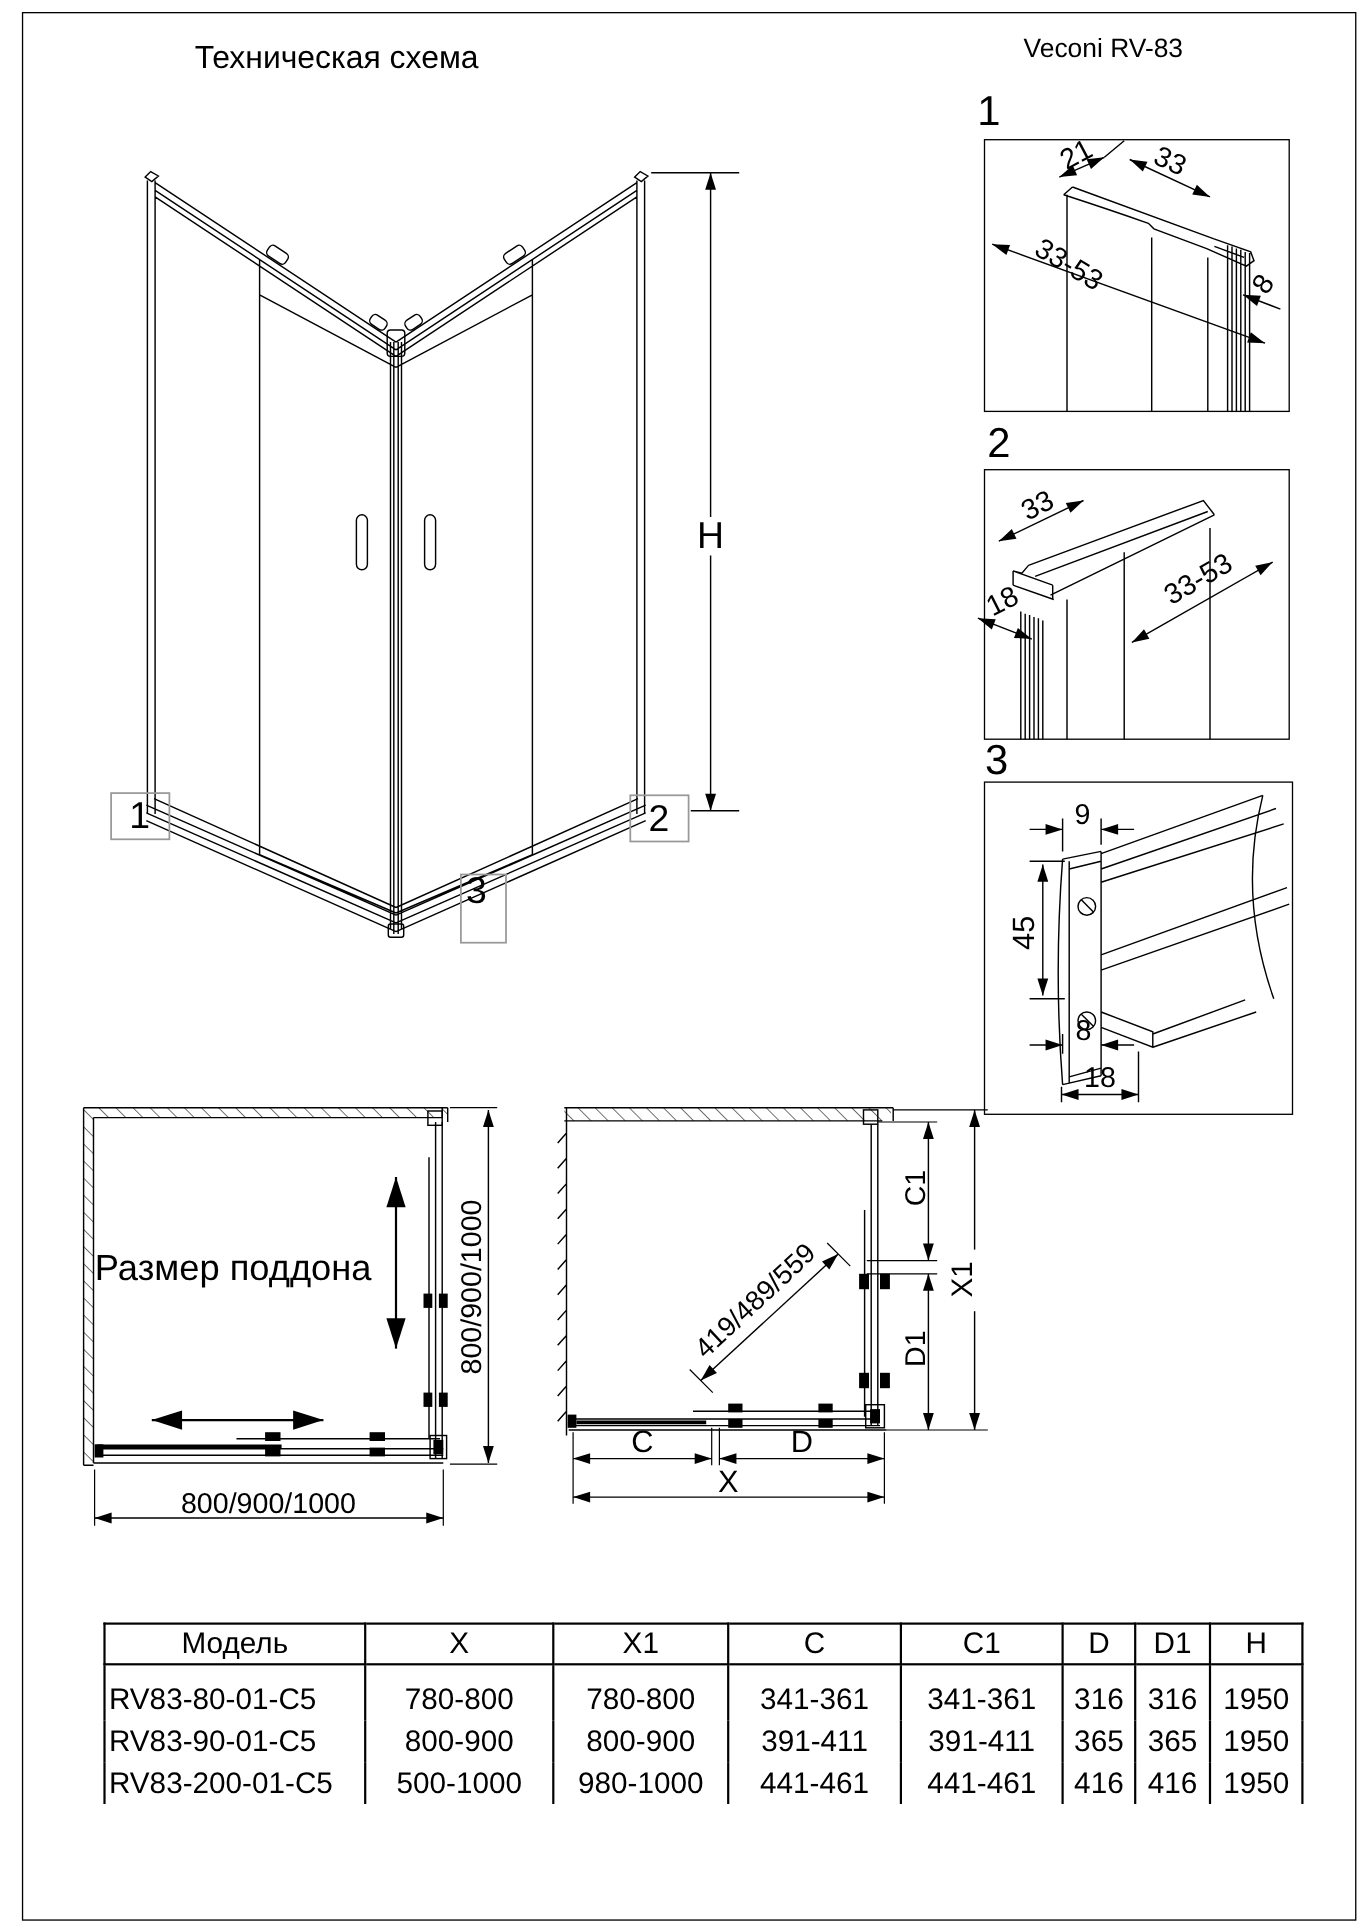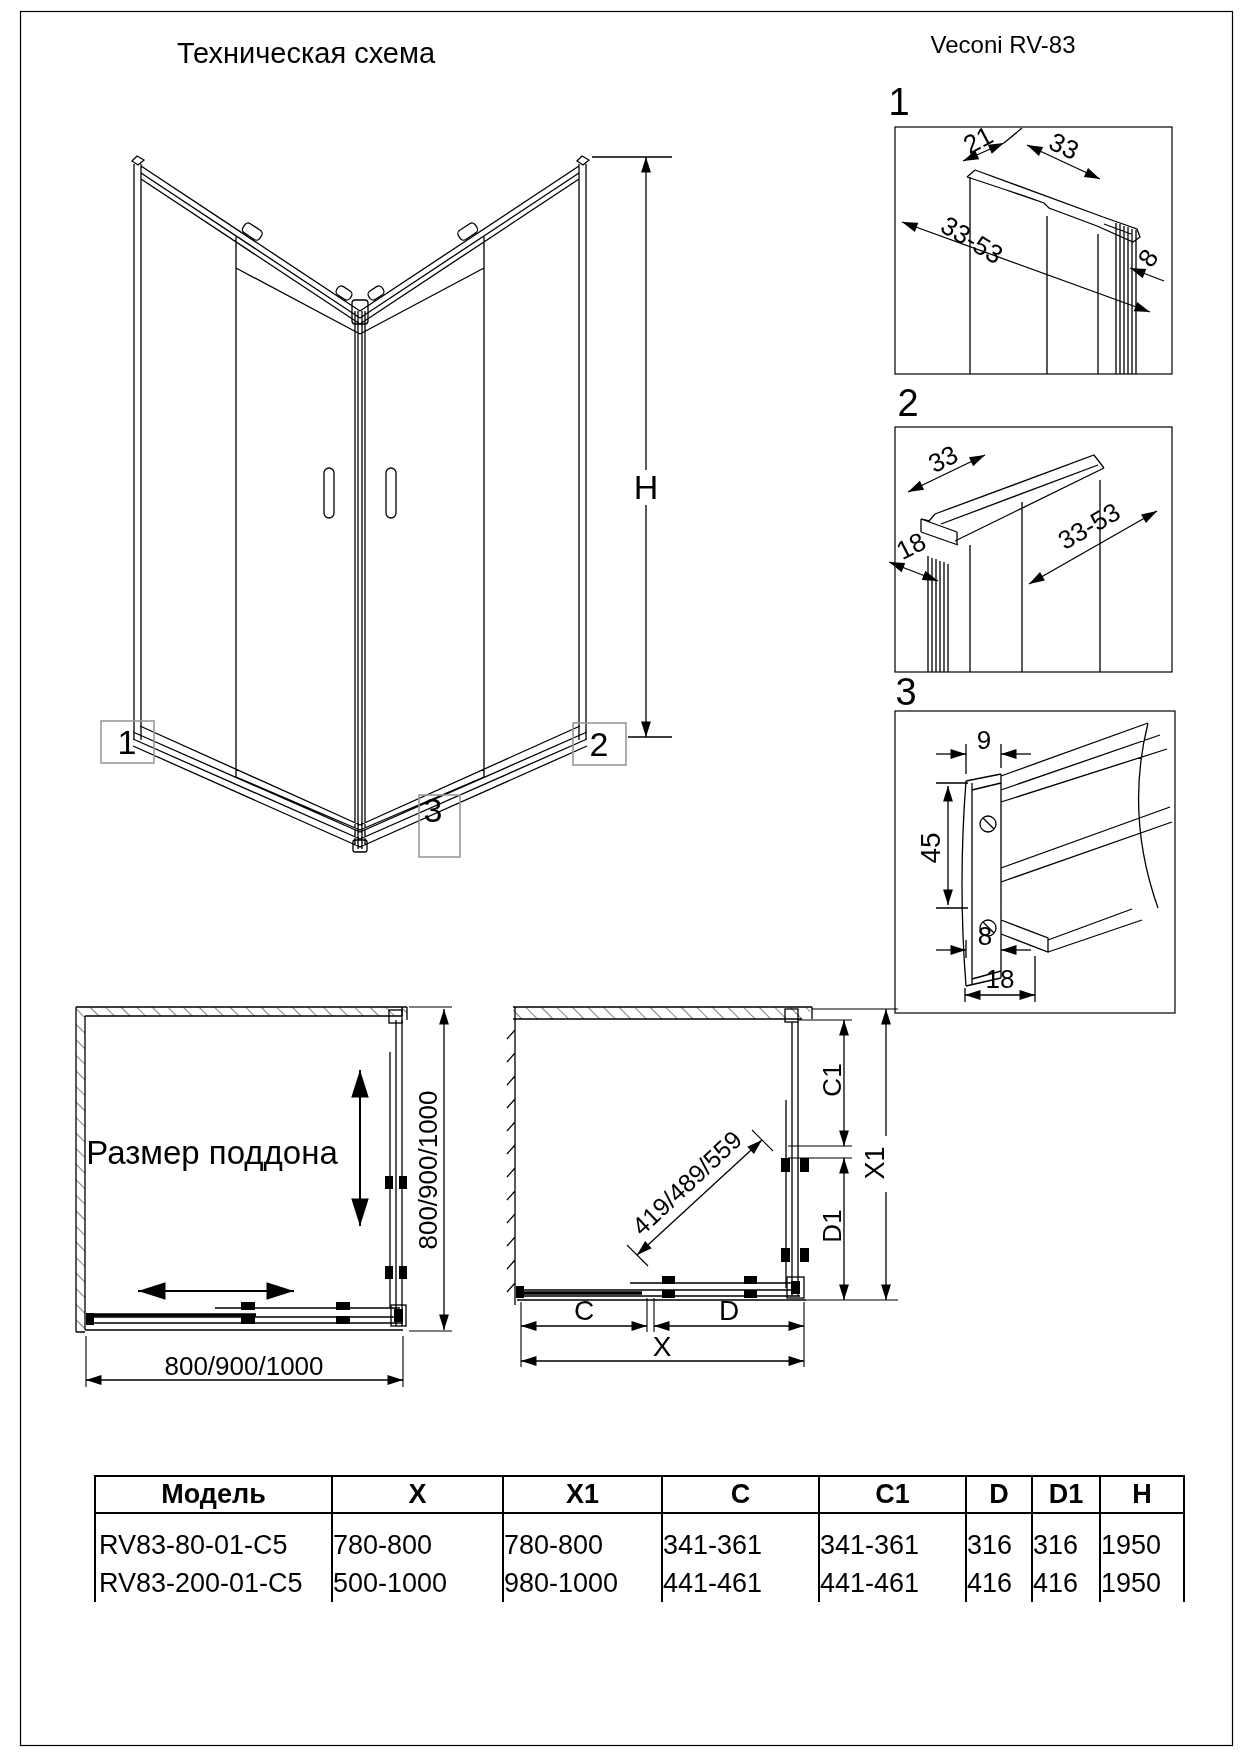--- a/index.html
+++ b/index.html
@@ -2,22 +2,22 @@
 <html><head>
 <meta charset="utf-8">
 <style>
   html,body{margin:0;padding:0;background:#fff;}
   .page{position:relative;width:1240px;height:1755px;background:#fff;overflow:hidden;
         font-family:"Liberation Sans", sans-serif;color:#000;}
   svg{position:absolute;left:0;top:0;}
   .lbl{position:absolute;transform:translate(-50%,-50%);white-space:nowrap;line-height:1;}
   .spec{position:absolute;left:94px;top:1475px;border-collapse:collapse;table-layout:fixed;
         font-size:27px;color:#000;}
-  .spec th{border:2px solid #000;height:35px;font-weight:700;padding:0;}
-  .spec td{border-left:2px solid #000;border-right:2px solid #000;text-align:left;height:38px;padding:0;}
+  .spec th{border:2px solid #000;height:35px;font-weight:400;padding:0;}
+  .spec td{border-left:2px solid #000;border-right:2px solid #000;text-align:center;height:38px;padding:0;}
   .spec tbody tr.first td{padding-top:12px;}
   .spec td.model{text-align:left;padding-left:3px;}
 </style>
 </head>
 <body>
 
 <div class="page">
 
 <svg width="1240" height="1755" viewBox="0 0 1240 1755" fill="none" stroke="#000" stroke-width="1.3">
   <defs>
@@ -245,20 +245,30 @@
       <td class="model">RV83-80-01-C5</td>
       <td>780-800</td>
       <td>780-800</td>
       <td>341-361</td>
       <td>341-361</td>
       <td>316</td>
       <td>316</td>
       <td>1950</td>
     </tr>
     <tr>
+      <td class="model">RV83-90-01-C5</td>
+      <td>800-900</td>
+      <td>800-900</td>
+      <td>391-411</td>
+      <td>391-411</td>
+      <td>365</td>
+      <td>365</td>
+      <td>1950</td>
+    </tr>
+    <tr>
       <td class="model">RV83-200-01-C5</td>
       <td>500-1000</td>
       <td>980-1000</td>
       <td>441-461</td>
       <td>441-461</td>
       <td>416</td>
       <td>416</td>
       <td>1950</td>
     </tr>
   </tbody>

